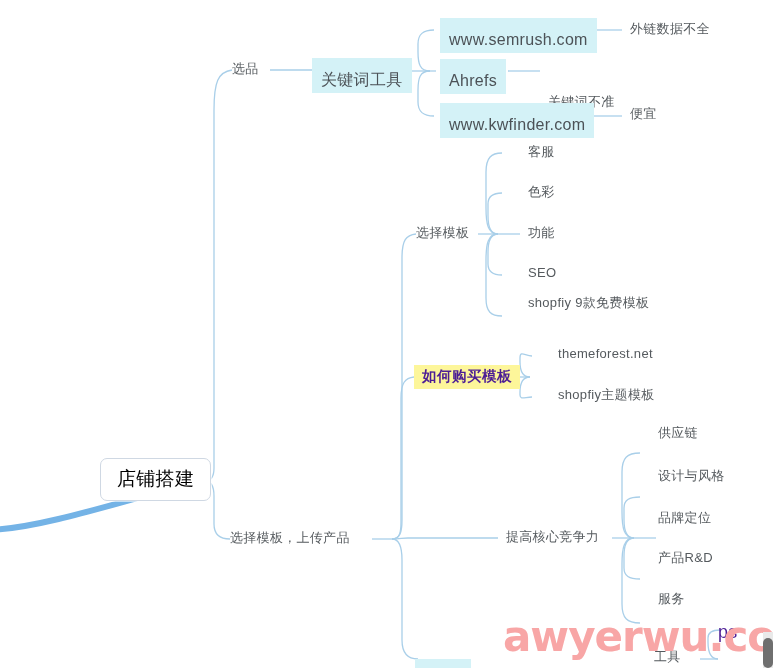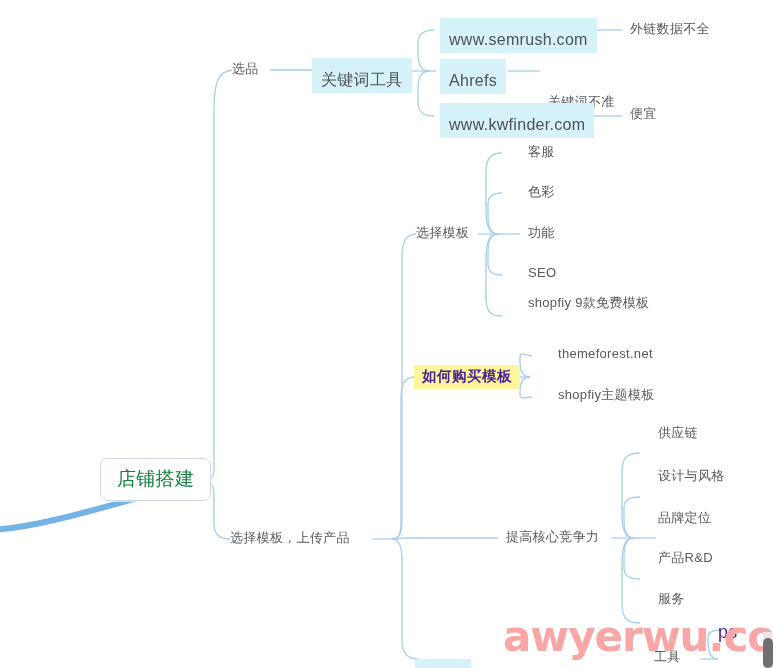--- a/index.html
+++ b/index.html
@@ -34,21 +34,21 @@
     font-weight:bold;
     color:#4c1d95;
     letter-spacing:.5px;
   }
   .n-root{
     background:#ffffff;
     border:1px solid #cfd8e3;
     border-radius:7px;
     padding:9px 16px 10px 16px;
     font-size:19px;
-    color:#15803d;
+    color:#000000;
     box-shadow:0 0 0 1px rgba(255,255,255,0.6);
   }
   .n-small{font-size:18px;color:#4c1d95;}
 
   
   .watermark{
     position:absolute;
     left:503px;top:612px;
     font-size:42px;
     font-weight:bold;

